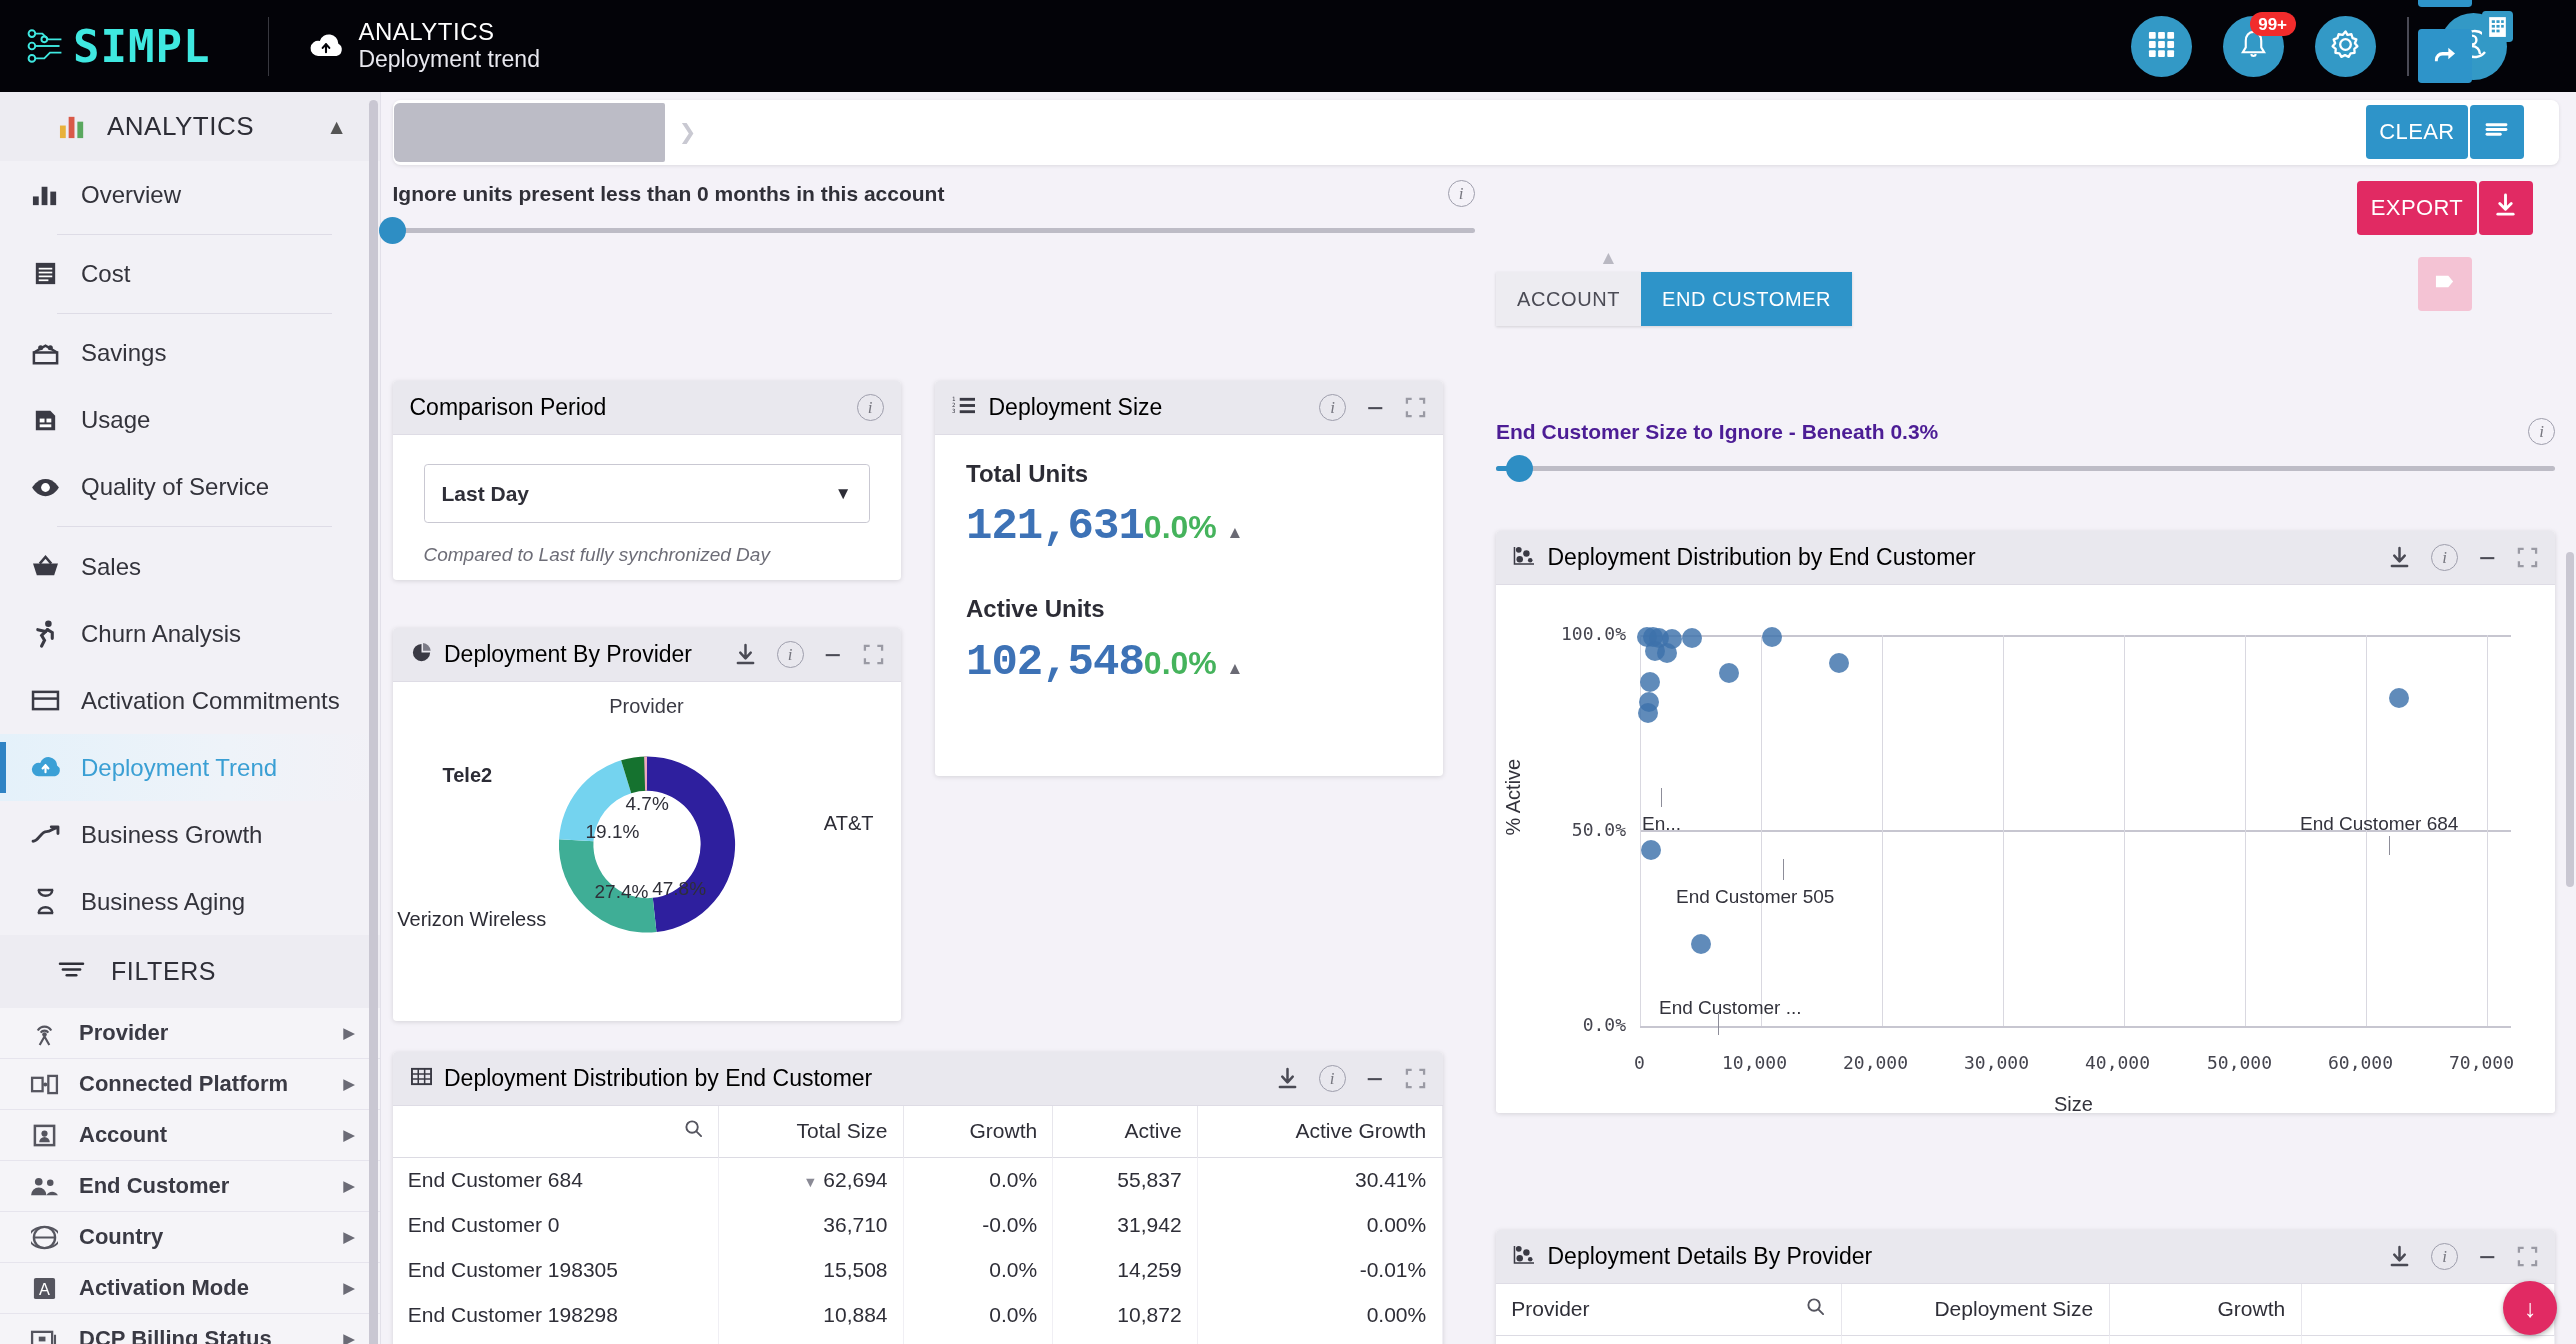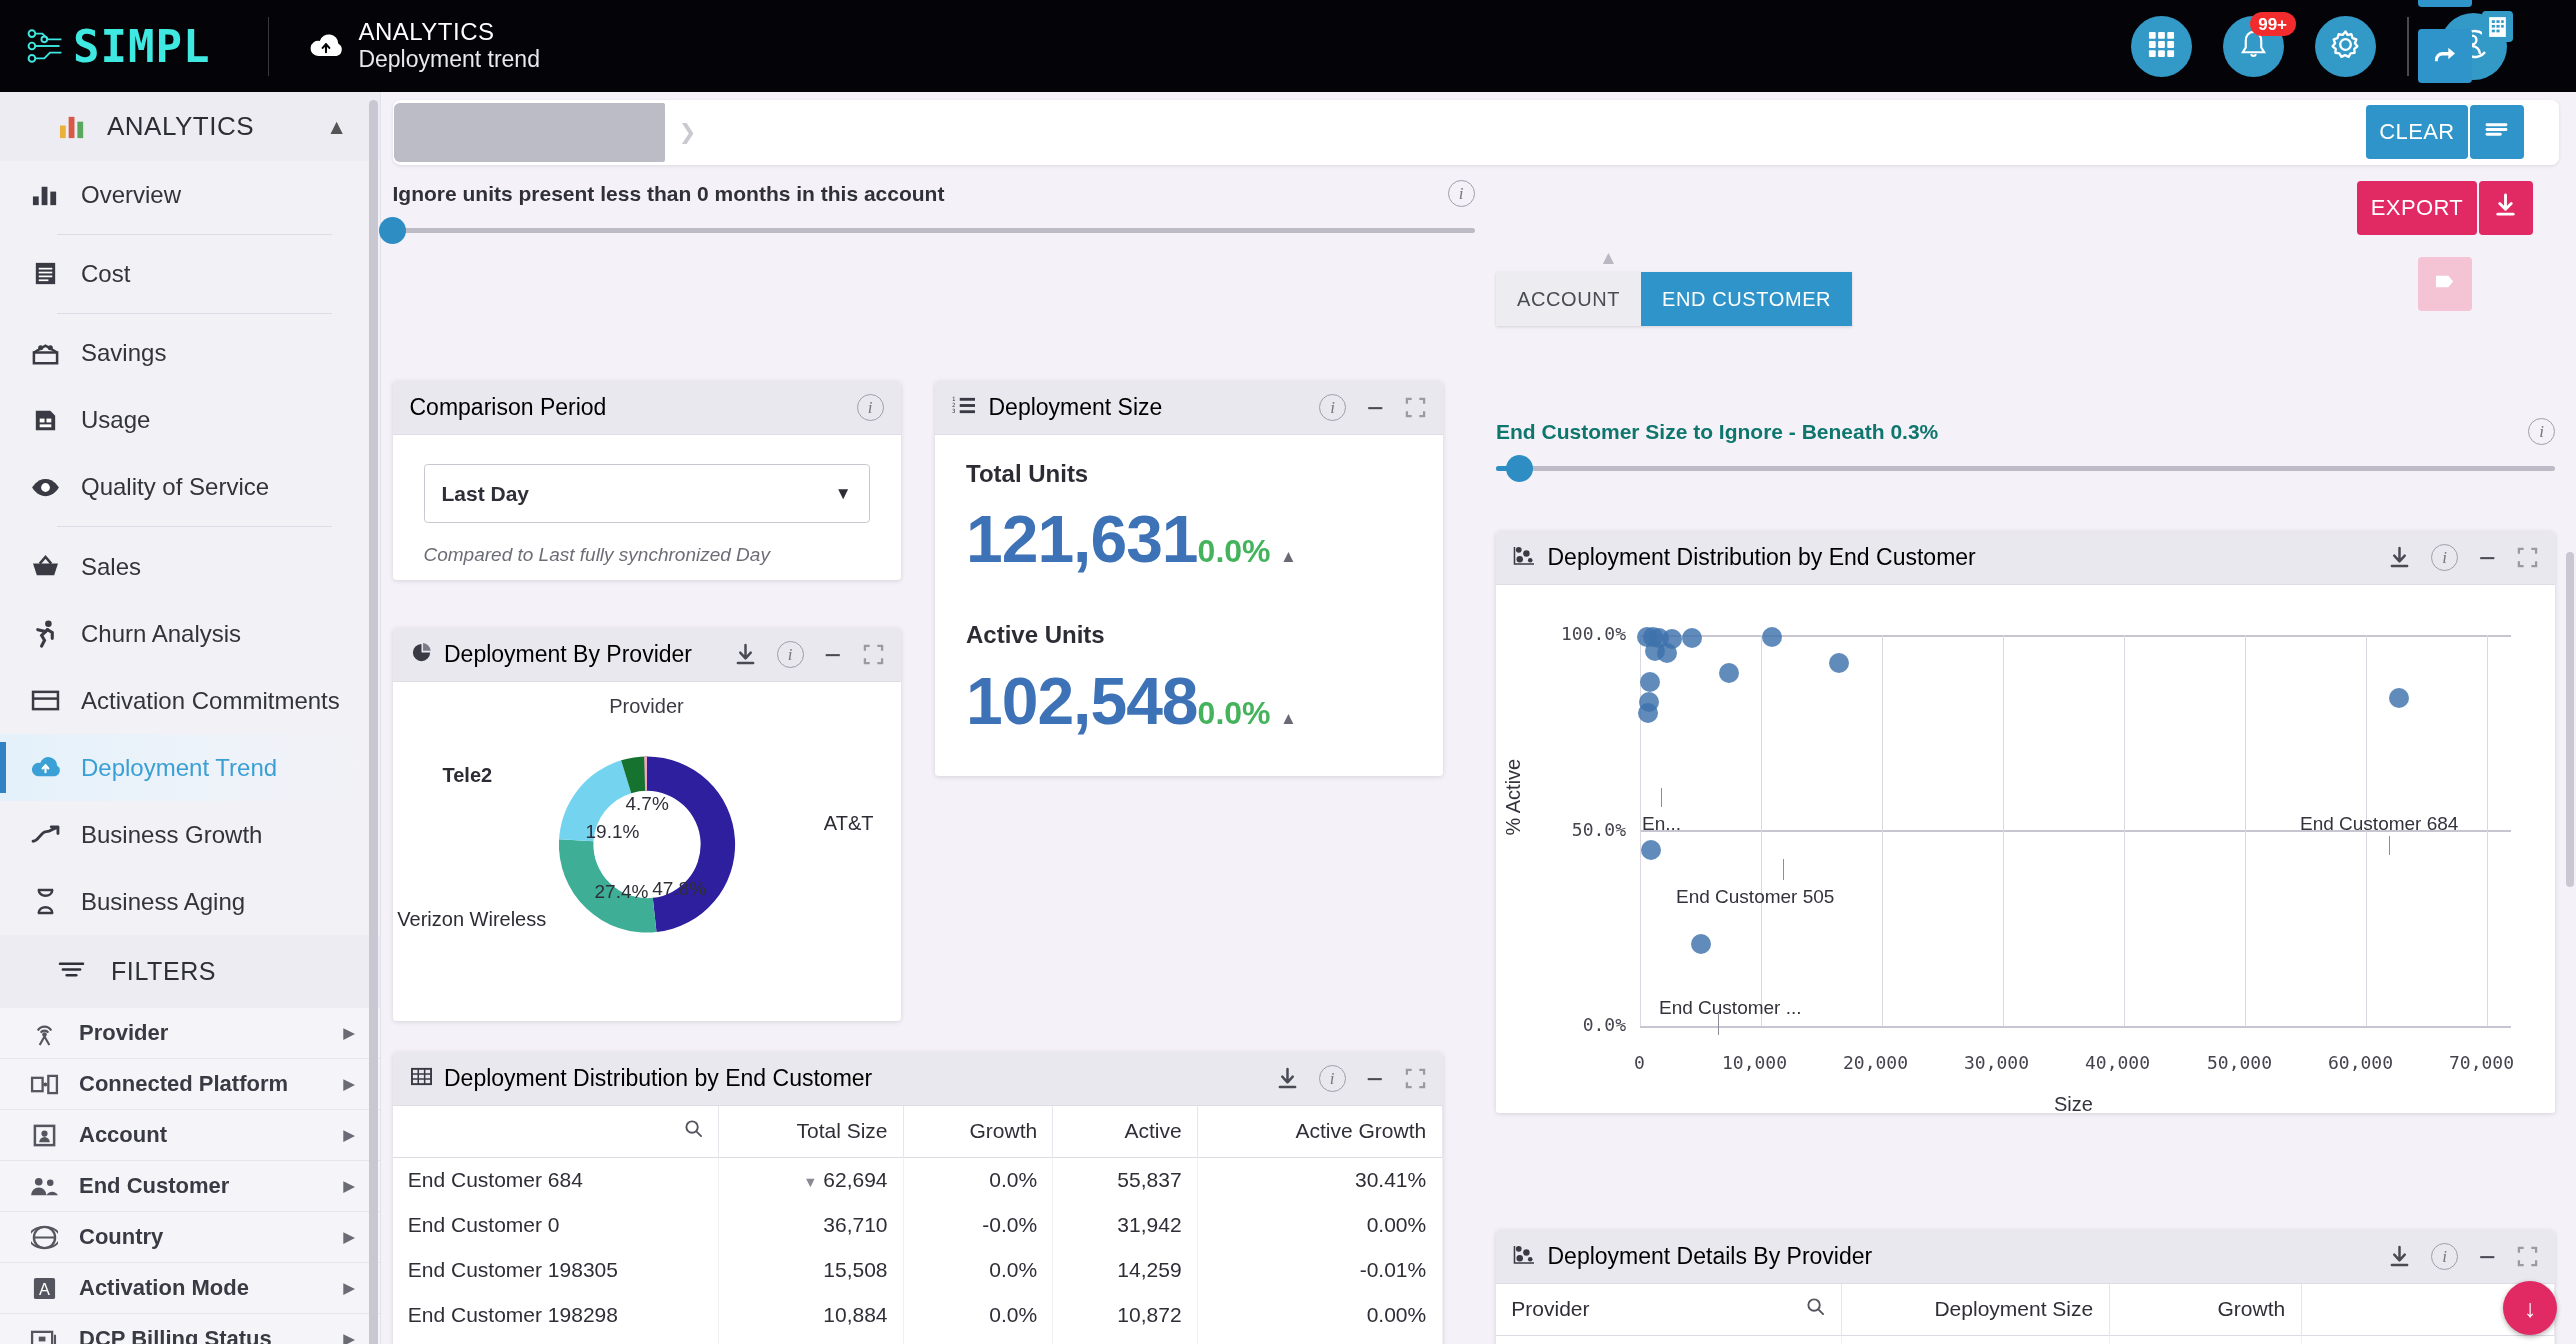--- a/index.html
+++ b/index.html
@@ -125,21 +125,21 @@
 
   .seg-tabs { position:absolute; left: 1115px; top: 180px; display:flex; box-shadow:0 1px 2.9px rgba(0,0,0,.14); }
   .seg-tab {
     padding: 0 21px; height: 54px; display:flex;align-items:center;justify-content:center;
     font-size: 20px; letter-spacing:0.6px; cursor:pointer; background:#edecf1; color:#4b4b55;
   }
   .seg-tab.sel { background:#2e94c9; color:#fff; }
   .chev-up-small { position:absolute; left: 1218px; top: 155px; color:#b9b8c2; font-size:19px;}
 
   .ecsize-block { position:absolute; left: 1115px; top: 326px; width: 1059px; }
-  .ecsize-label { font-size: 21px; color:#0f766e; font-weight:bold; }
+  .ecsize-label { font-size: 21px; color:#4c1d95; font-weight:bold; }
 
   
   .card { position:absolute; background:#fff; border-radius: 3.8px; box-shadow: 0 1px 4.8px rgba(0,0,0,.13); overflow:hidden; }
   .card-head {
     height: 54px; background:#e9e8ee; display:flex; align-items:center; padding: 0 17px; gap: 11.5px;
     border-bottom:1px solid #dedce5;
   }
   .card-title { font-size: 23px; color:#000000; }
   .card-actions { margin-left:auto; display:flex; align-items:center; gap: 21px; }
   .act-ic { cursor:pointer; color:#54545e; display:flex; align-items:center; }
@@ -151,21 +151,21 @@
     height: 59px; border:1px solid #c9c8d2; border-radius: 3.8px; display:flex; align-items:center;
     padding: 0 17px; font-size:21px; font-weight:bold; color:#2f2f38; cursor:pointer; background:#fff;
   }
   .cp-select .caret { margin-left:auto; font-size: 17px; color:#2d2d36; }
   .cp-note { font-size: 19px; color:#6d6d77; font-style: italic; margin-top: 21px; }
 
   
   .ds-body { padding: 25px 31px; }
   .ds-lbl { font-size: 24px; color:#2c2c35; font-weight:bold; }
   .ds-row { display:flex; align-items:baseline; margin-top: 13.4px; }
-  .ds-num { font-size: 66px; color:#3d72b6; font-weight:bold; letter-spacing:-1px; }
+  .ds-num { font-size: 44px; color:#3d72b6; font-weight:bold; letter-spacing:-1px;font-family:Liberation Mono, monospace; }
   .ds-pct { font-size: 32px; color:#45b35c; font-weight:bold; }
   .ds-caret { font-size: 17px; color:#6a6a74; margin-left: 9.6px; }
 
   
   .donut-body { position:relative; height: 316px; }
   .donut-caption { text-align:center; font-size: 20px; color:#3a3a44; padding-top: 13.4px; }
   .donut-wrap { position:relative; width: 100%; height: 259px; }
   .dlabel { position:absolute; font-size: 20px; color:#2c2c35; }
   .dpct { position:absolute; font-size: 19px; color:#2f2f38; }
 

